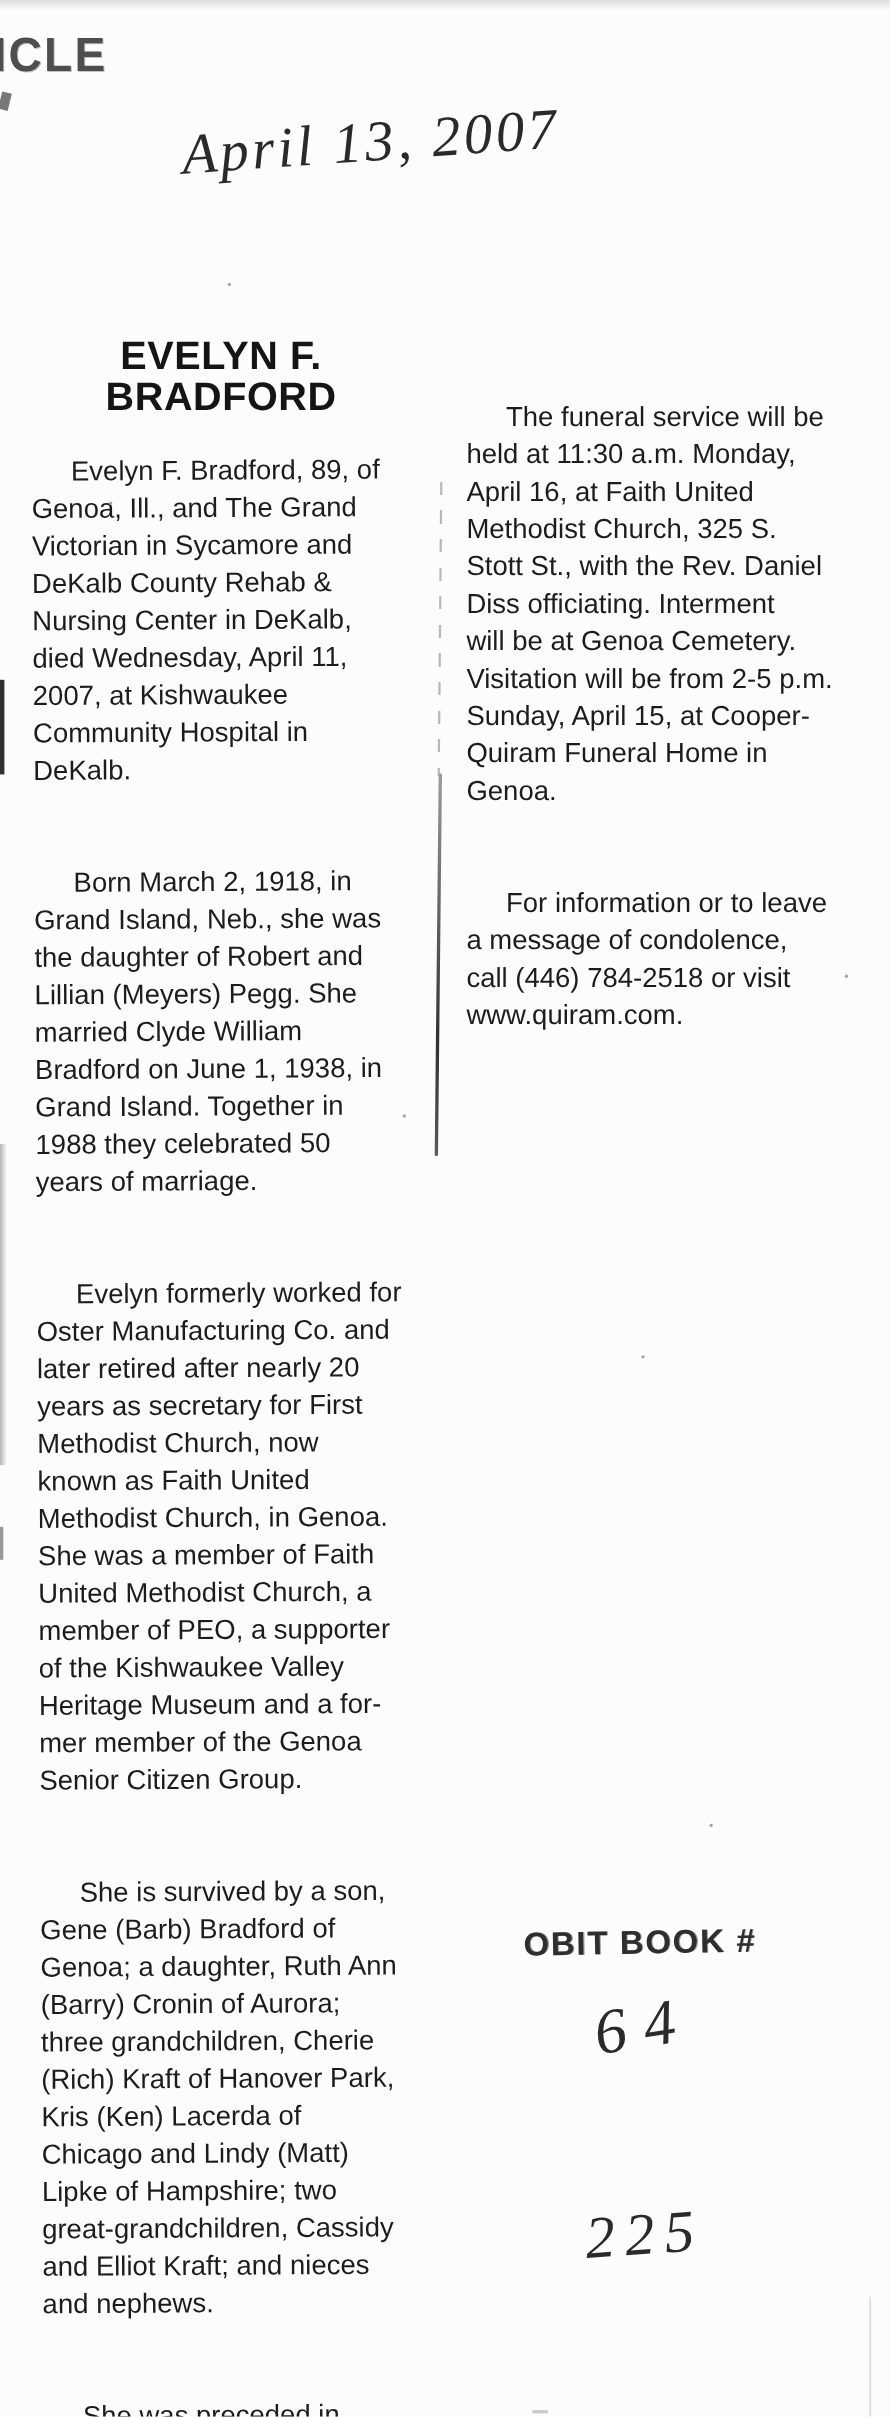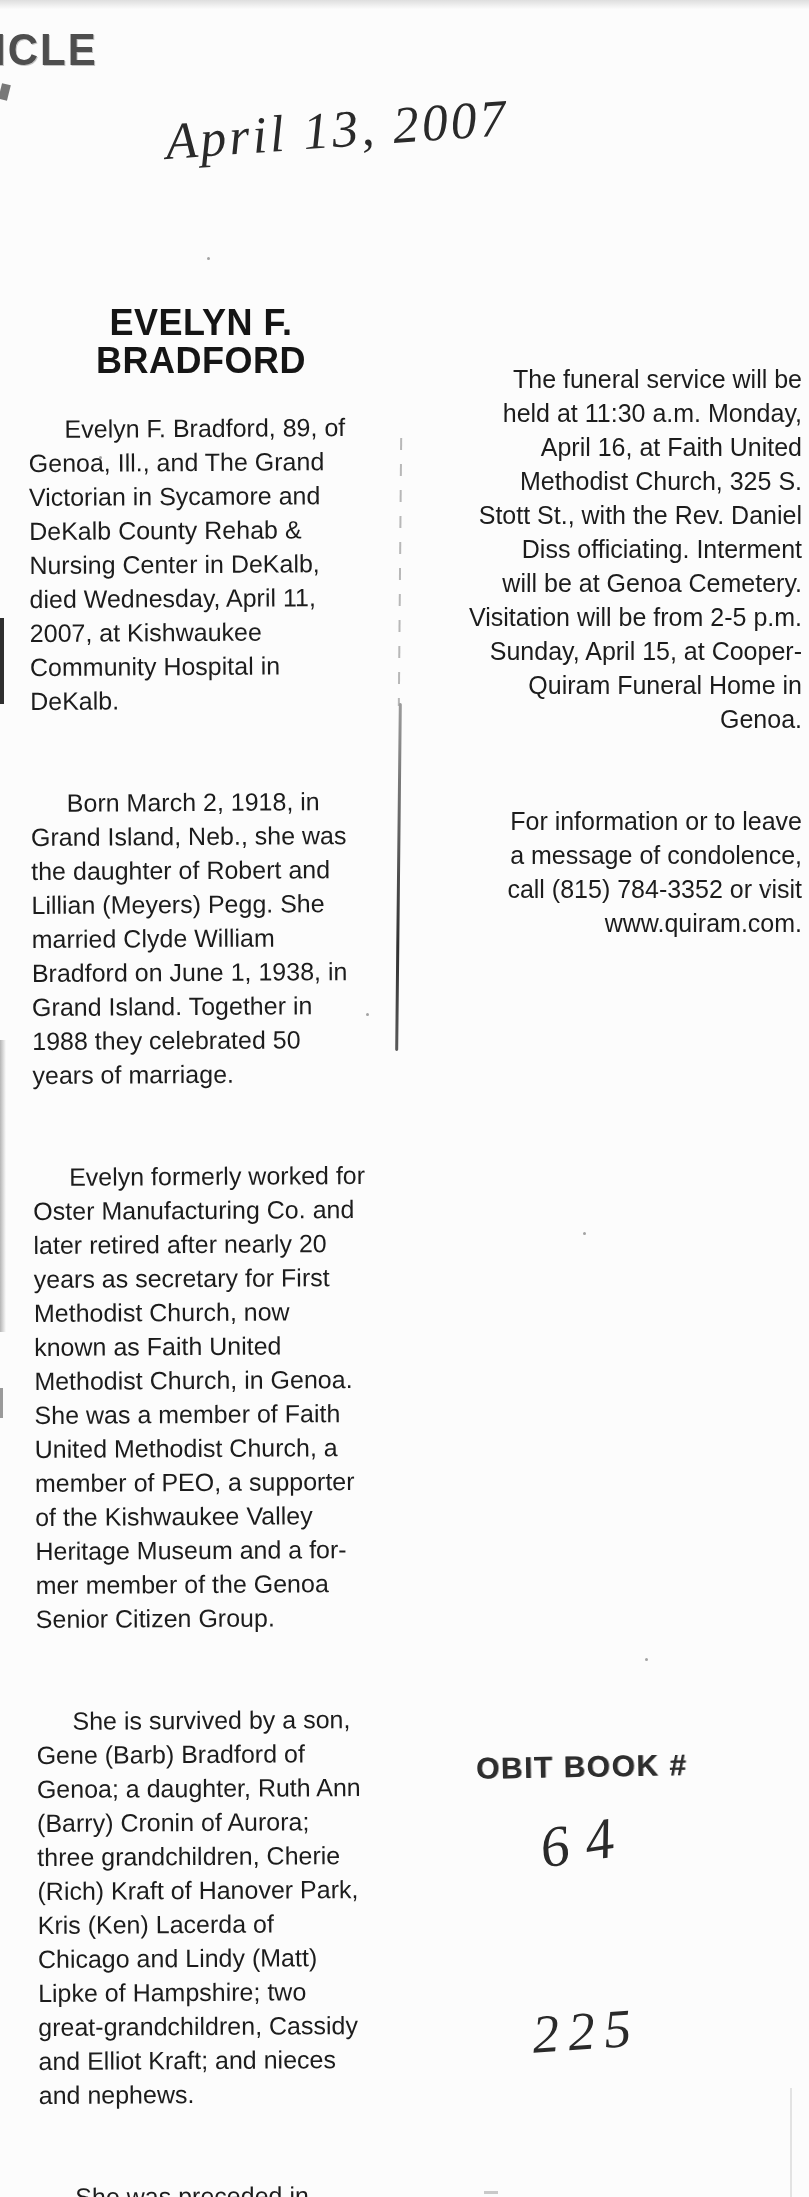--- a/index.html
+++ b/index.html
@@ -47,21 +47,21 @@
     text-align:center;font-weight:bold;
     font-size:36px;line-height:38px;letter-spacing:.5px;
     color:#151515;white-space:pre;margin-top:40px;
   }
   .col{
     position:absolute;
     font-size:25px;line-height:34px;color:#1c1c1c;
     white-space:pre;
   }
   .col-left{left:28px;top:344px;width:356px;transform:rotate(-0.35deg);transform-origin:top left;}
-  .col-right{left:424px;top:294px;width:378px;text-align:right;}
+  .col-right{left:424px;top:294px;width:378px;}
   .para{text-indent:36px;}
   
   .fold-dash{
     position:absolute;left:399px;top:438px;width:2px;height:268px;
     background:repeating-linear-gradient(to bottom,#8a8a8a 0 12px,transparent 12px 26px);
     opacity:.6;transform:rotate(.5deg);
   }
   .fold-solid{
     position:absolute;left:397px;top:703px;width:3px;height:348px;
     background:linear-gradient(to bottom,#9b9b9b,#303030 70%,#5a5a5a);
@@ -149,21 +149,21 @@
 Methodist Church, 325 S.
 Stott St., with the Rev. Daniel
 Diss officiating. Interment
 will be at Genoa Cemetery.
 Visitation will be from 2-5 p.m.
 Sunday, April 15, at Cooper-
 Quiram Funeral Home in
 Genoa.</div>
     <div class="para">For information or to leave
 a message of condolence,
-call (815) 784-3352 or visit
+call (446) 784-2518 or visit
 www.quiram.com.</div>
   </div>
 
   <div class="obit-stamp">OBIT BOOK #</div>
   <div class="handwriting hw-64">64</div>
   <div class="handwriting hw-225">225</div>
 
   <div class="fold-dash"></div>
   <div class="fold-solid"></div>
   <div class="edge-bar"></div>

